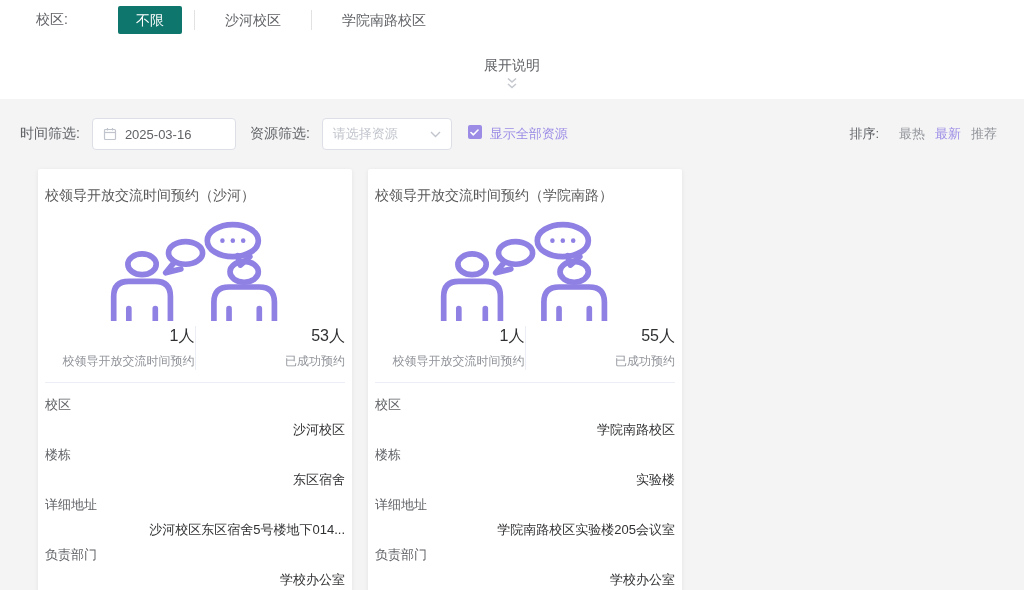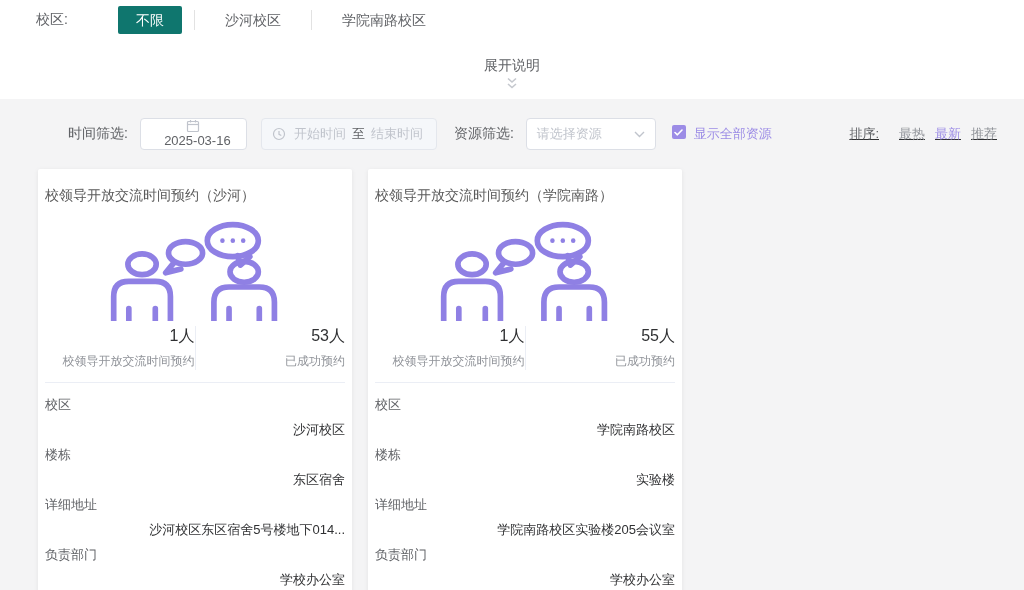--- a/index.html
+++ b/index.html
@@ -15,36 +15,36 @@
   .campus-btn.selected { background:#0f766e; color:#fff; }
   .vdiv { width:1px; height:20px; background:#e2e2e2; margin:0 12px; }
 
   .expand-row { text-align:center; margin-top:22px; }
   .expand-label { font-size:14px; color:#606266; cursor:pointer; }
   .expand-chevron { display:block; margin:2px auto 0; cursor:pointer; width:14px; height:13px; }
 
   
   .content { background:#f4f4f5; margin-top:9px; height:493px; }
 
-  .filter-row { display:flex; align-items:center; padding:19px 27px 0 68px; }
+  .filter-row { display:flex; align-items:center; padding:19px 27px 0 20px; }
   .f-label { font-size:14px; color:#606266; margin-right:12px; white-space:nowrap; }
   .inputbox { background:#fff; border:1px solid #dcdfe6; border-radius:4px; height:32px;
               display:flex; align-items:center; padding:0 10px; font-size:13px; cursor:pointer; }
-  .date-input { width:107px; margin-right:14px;flex-direction:column; }
+  .date-input { width:144px; margin-right:14px; }
   .date-input .val { color:#606266; margin-left:8px; }
   .time-input { width:176px; margin-right:17px; background:#f5f7fa; border-color:#e4e7ed; }
   .time-input .sep { color:#606266; margin:0 6px; }
   .time-input .ph:first-of-type { margin-left:8px; }
   .placeholder { color:#c0c4cc; }
   .selectbox { width:130px; margin-right:16px; justify-content:space-between; }
   .checkbox-wrap { display:flex; cursor:pointer; }
   .checkbox { width:14px; height:14px; background:#9c8ce6; border-radius:2px;
               display:flex; align-items:center; justify-content:center; }
   .checkbox-label { font-size:13px; color:#9c8ce6; margin-left:8px; }
-  .sort { margin-left:auto; display:flex; align-items:flex-end; font-size:13px;text-decoration:underline; }
+  .sort { margin-left:auto; display:flex; align-items:flex-end; font-size:13px; }
   .sort-label { color:#606266; margin-right:10px; }
   .sort-opt { color:#909399; margin-left:10px; cursor:pointer; }
   .sort-opt.selected { color:#9c8ce6; }
 
   
   .cards { display:flex; gap:16px; margin:19px 0 0 38px; }
   .card { width:314px; background:#fff; border-radius:2px; box-shadow:0 1px 5px rgba(0,0,0,.07);
           padding:0 7px; }
   .card-title { font-size:14px; color:#595959; padding-top:18px; }
   .card-icon { display:flex; justify-content:center; margin-top:12px; height:104px; }
@@ -94,29 +94,20 @@
     <div class="inputbox date-input">
       <svg class="icon-svg" width="14" height="14" viewBox="0 0 14 14" fill="none" stroke="#c0c4cc" stroke-width="1.2">
         <rect x="1.5" y="2.5" width="11" height="10" rx="1"></rect>
         <line x1="1.5" y1="5.5" x2="12.5" y2="5.5"></line>
         <line x1="4.5" y1="1" x2="4.5" y2="3.5"></line>
         <line x1="9.5" y1="1" x2="9.5" y2="3.5"></line>
       </svg>
       <span class="val">2025-03-16</span>
     </div>
 
-    <div class="inputbox time-input">
-      <svg class="icon-svg" width="14" height="14" viewBox="0 0 14 14" fill="none" stroke="#c0c4cc" stroke-width="1.2">
-        <circle cx="7" cy="7" r="5.5"></circle>
-        <polyline points="7,4 7,7.3 9.3,8.5"></polyline>
-      </svg>
-      <span class="ph placeholder">开始时间</span>
-      <span class="sep">至</span>
-      <span class="ph placeholder">结束时间</span>
-    </div>
 
     <span class="f-label">资源筛选:</span>
 
     <div class="inputbox selectbox">
       <span class="placeholder">请选择资源</span>
       <svg class="icon-svg" width="11" height="7" viewBox="0 0 11 7" fill="none" stroke="#c0c4cc" stroke-width="1.4">
         <polyline points="1,1 5.5,5.5 10,1"></polyline>
       </svg>
     </div>
 

